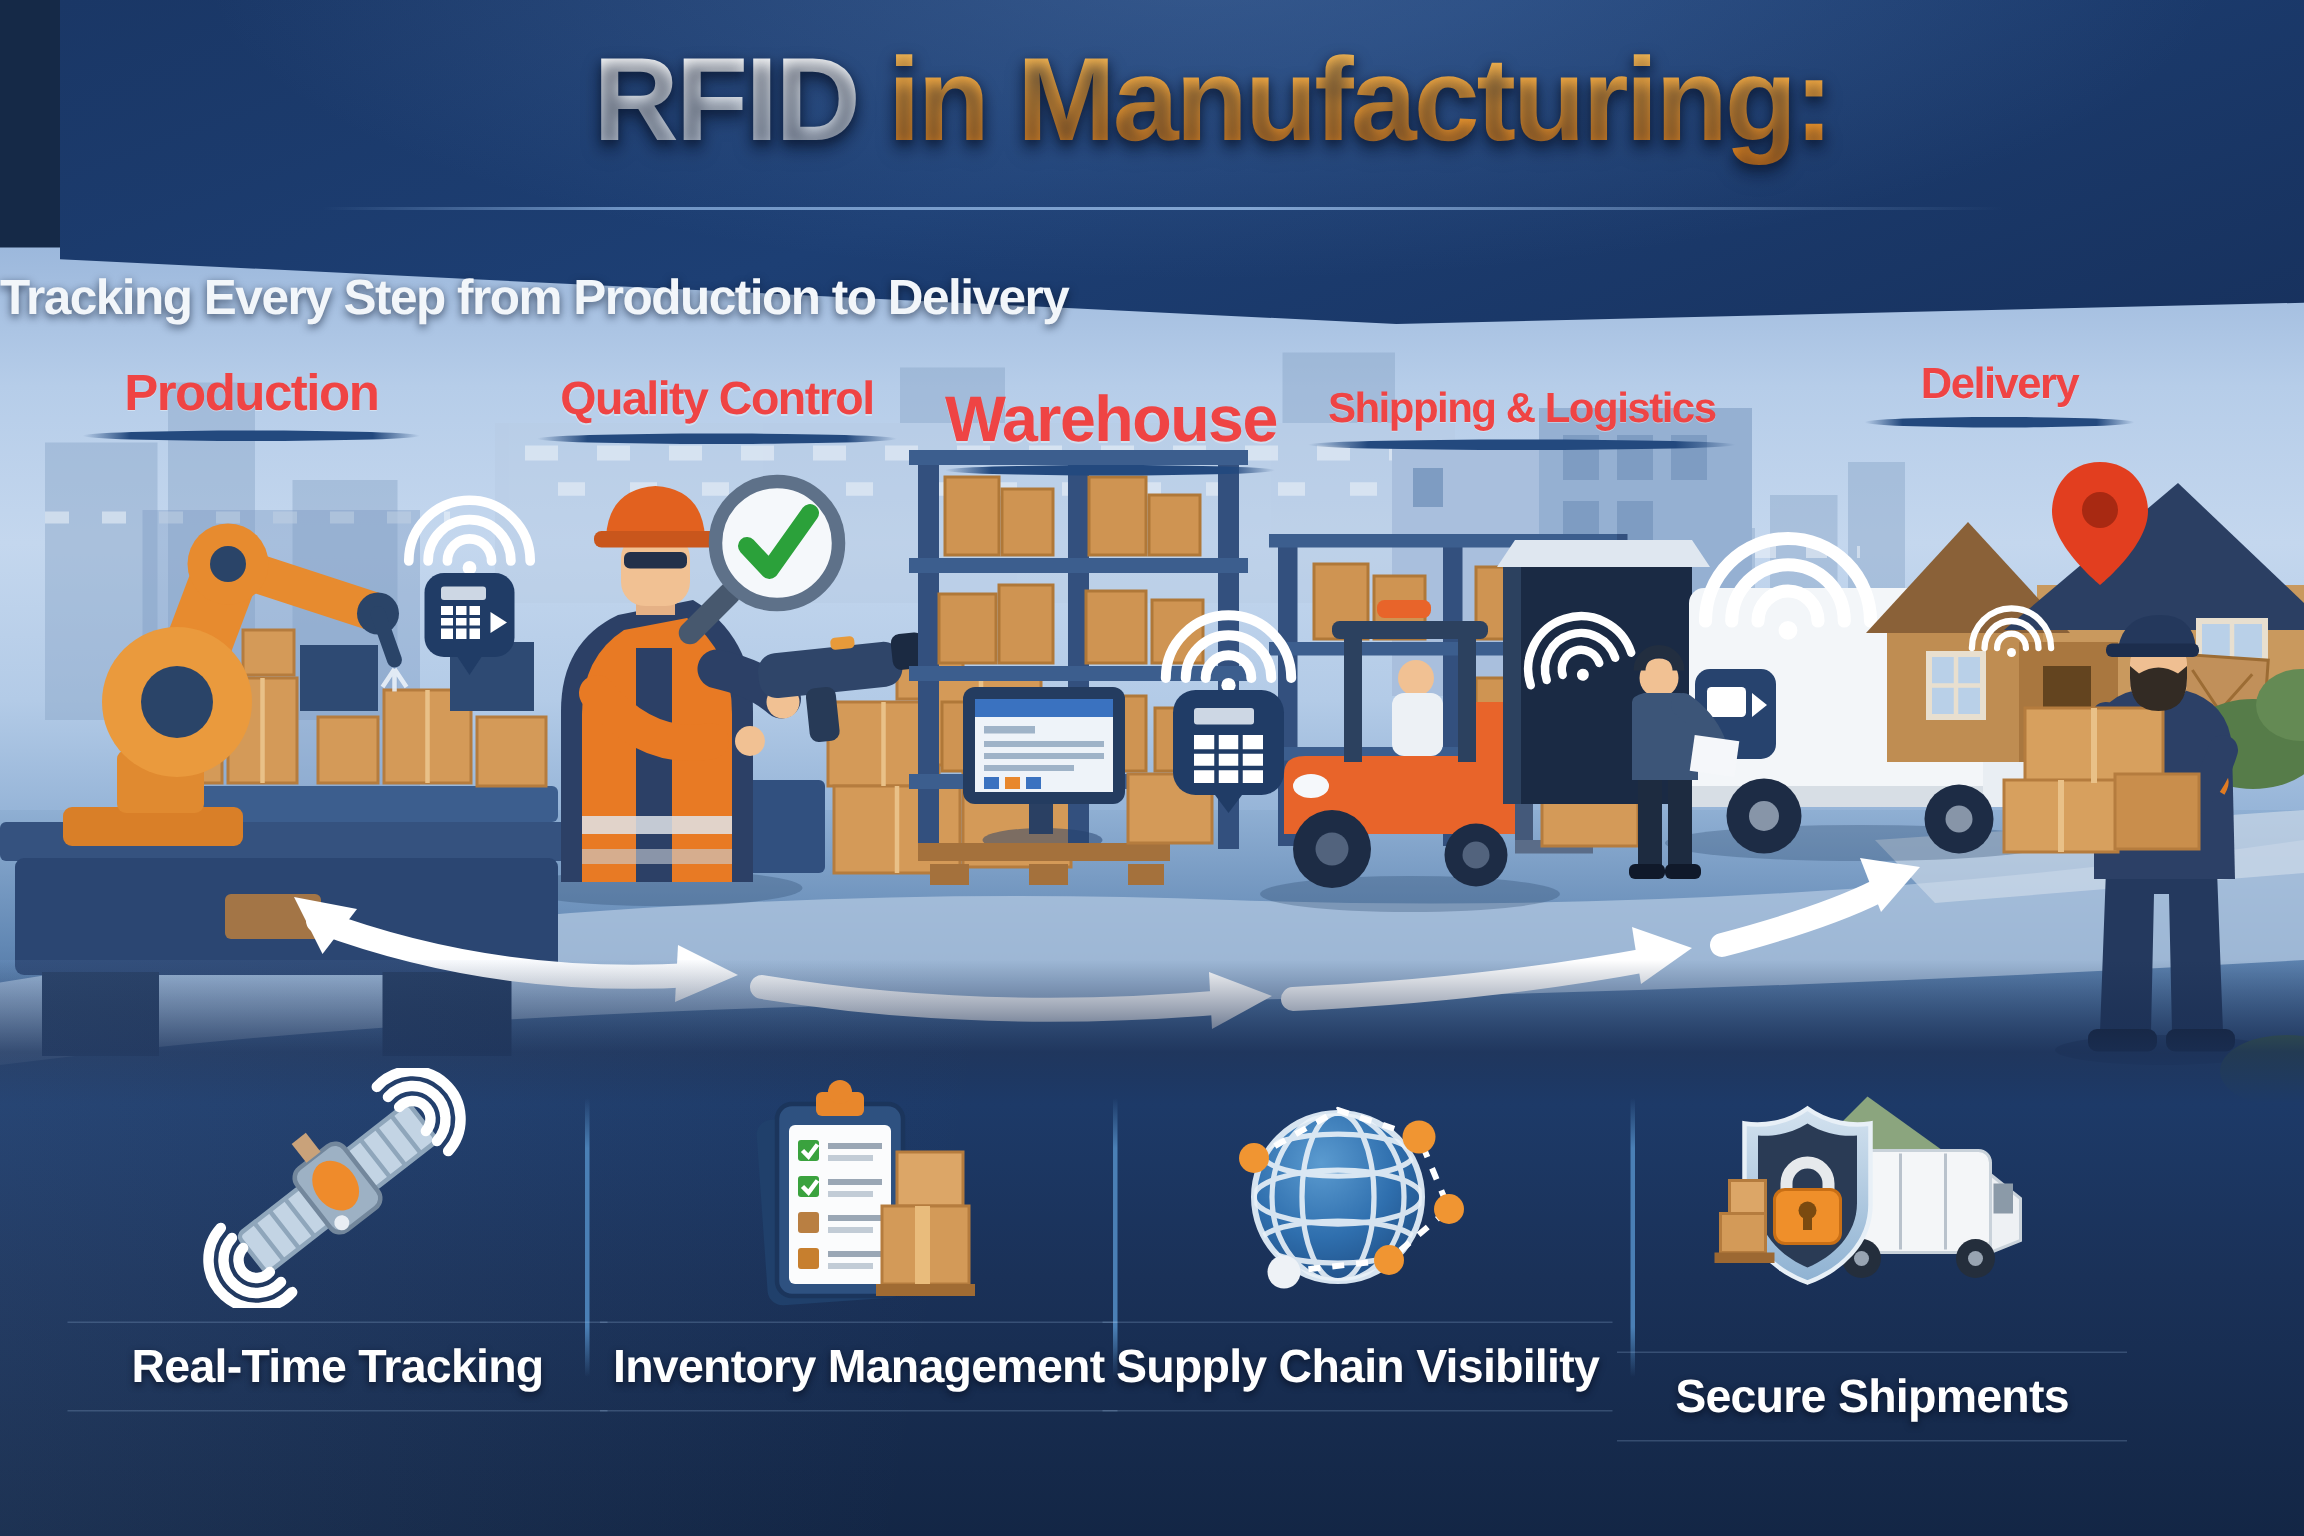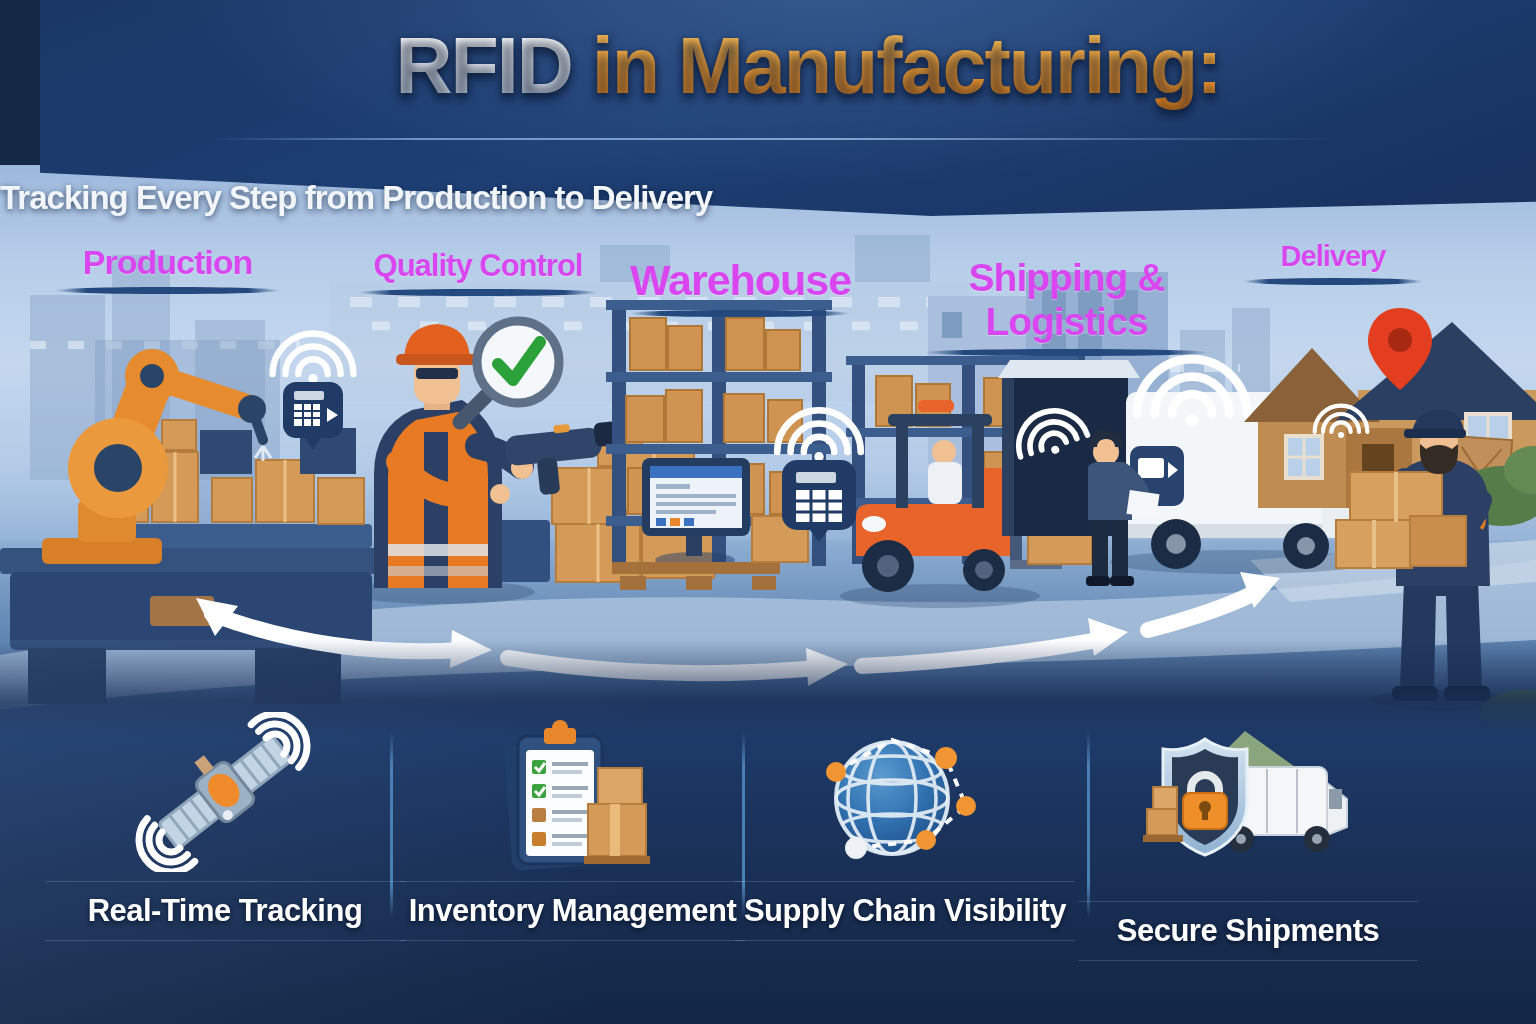--- a/index.html
+++ b/index.html
@@ -24,28 +24,28 @@
          filter:drop-shadow(0 3px 3px rgba(10,22,48,.5));}
   .title .t-orange{background:linear-gradient(180deg,#fcc25e 8%,#f3a136 50%,#e07f1a 100%);
          -webkit-background-clip:text;background-clip:text;color:transparent;
          filter:drop-shadow(0 3px 3px rgba(10,22,48,.5));}
   .title-divider{position:absolute;left:14%;top:138px;width:73%;height:2px;z-index:5;
          background:linear-gradient(90deg,rgba(111,148,196,0),#6f94c4 18%,#83a6d3 55%,rgba(111,148,196,0));}
   .subtitle{position:absolute;left:0;top:146px;width:100%;
          font-size:33px;font-weight:700;letter-spacing:-1px;color:#f2f6fa;
          text-shadow:0 2px 6px rgba(8,18,40,.65);margin-top:33px;}
   
-  .stage{position:absolute;z-index:2;text-align:center;color:#d946ef;font-weight:800;
+  .stage{position:absolute;z-index:2;text-align:center;color:#ef4444;font-weight:800;
          letter-spacing:-1px;text-shadow:0 1px 0 rgba(255,255,255,.35);}
   .stage .swoosh{display:block;height:7px;margin-top:5px;border-radius:50%;
          background:linear-gradient(90deg,rgba(34,72,126,0) 0%,#23497e 14%,#23497e 86%,rgba(34,72,126,0) 100%);}
   #stage-production{left:55px;top:243px;width:225px;font-size:34px;}
   #stage-quality{left:358px;top:248px;width:240px;font-size:31px;}
   #stage-warehouse{left:630px;top:256px;width:220px;font-size:43px;}
-  #stage-shipping{left:924px;top:256px;width:285px;font-size:39px;}
+  #stage-shipping{left:872px;top:256px;width:285px;font-size:28px;}
   #stage-delivery{left:1243px;top:240px;width:180px;font-size:29px;}
   
   .bottom{position:absolute;left:0;top:640px;width:1536px;height:384px;z-index:3;
           background:linear-gradient(180deg,rgba(23,42,76,0) 0%,rgba(24,44,80,.45) 9%,
                  rgba(26,47,85,.85) 16%,#1d3a68 25%,#1a3158 55%,#132645 100%);}
   .bottom::after{content:"";position:absolute;inset:0;
           background:linear-gradient(100deg,rgba(130,170,220,.10) 0%,rgba(0,0,0,0) 42%);}
   .feature{position:absolute;top:709px;height:232px;z-index:5;display:flex;
            flex-direction:column;align-items:center;justify-content:space-between;}
   #feature-1{left:45px;width:360px;} #feature-2{left:400px;width:345px;}

